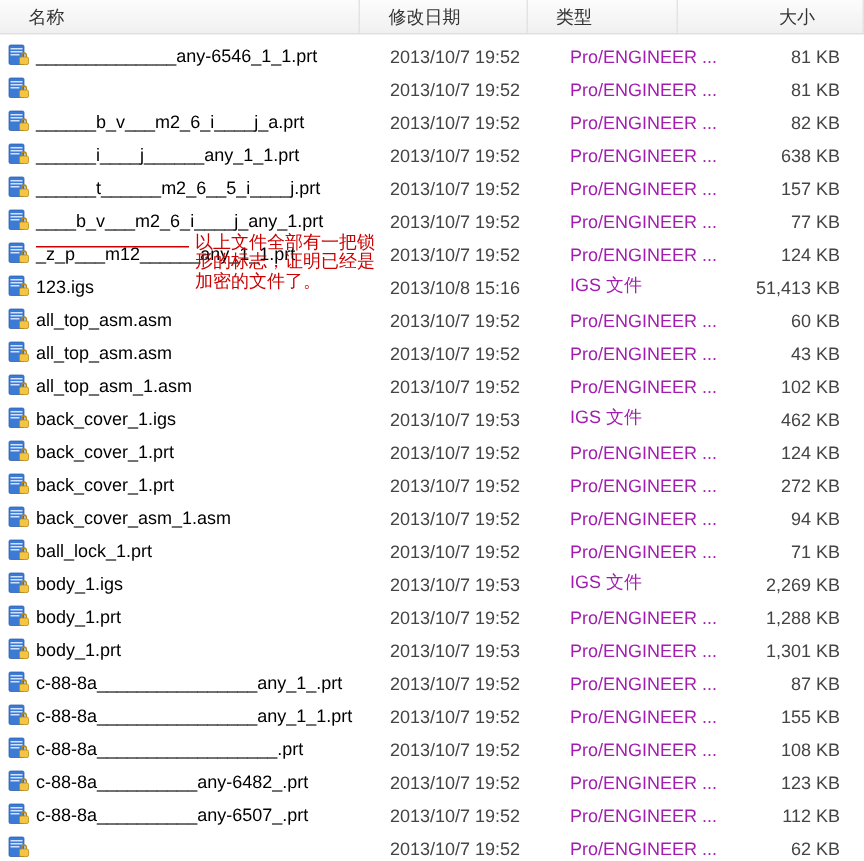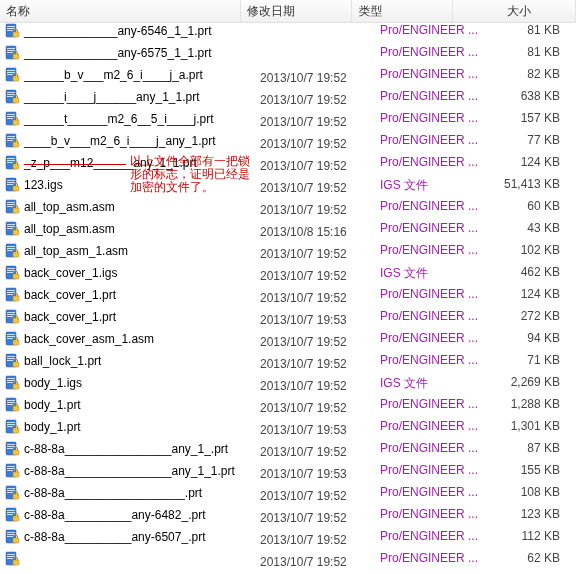--- a/index.html
+++ b/index.html
@@ -15,33 +15,33 @@
     background: linear-gradient(#fcfcfc, #f0f0f0);
     border-bottom: 1px solid #e0e0e0;
     height: 22px;
     align-items: center;
   }
   .col-name { width: 260px; }
   .col-date { width: 120px; }
   .col-type { width: 108px; }
   .col-size { width: 80px; text-align: right; padding-right: 8px; }
   .header .hcell {
-    padding-left: 6px;
+    padding-left: 19px;
     color: #333;
     border-right: 1px solid #e3e3e3;
     height: 100%;
     display: flex;
     align-items: center;
     box-sizing: border-box;
   }
   .header .col-size { justify-content: flex-start; margin-left: 48px; }
   .rows { }
   .row {
     display: flex;
-    align-items: flex-start;
+    align-items: flex-end;
     height: 22px;
     position: relative;
   }
   .cell {
     box-sizing: border-box;
     white-space: nowrap;
     overflow: hidden;
     text-overflow: ellipsis;
     color: #000;
   }
@@ -119,21 +119,20 @@
           <span class="icon">
             <svg viewBox="0 0 16 16">
               <rect x="2" y="1" width="10" height="13" rx="1" fill="#3b7bd6" stroke="#2a5ca8" stroke-width="0.5"></rect>
               <rect x="3" y="3" width="8" height="1" fill="#cfe2ff"></rect>
               <rect x="3" y="5" width="8" height="1" fill="#cfe2ff"></rect>
               <rect x="3" y="7" width="6" height="1" fill="#cfe2ff"></rect>
               <rect x="9" y="9" width="6" height="5" rx="1" fill="#f4c542" stroke="#b8860b" stroke-width="0.5"></rect>
               <path d="M10.5 9 v-1.2 a1.5 1.5 0 0 1 3 0 V9" fill="none" stroke="#b8860b" stroke-width="1"></path>
             </svg>
           </span>
-          <span>______________any-6575_1_1.prt</span>
         </div>
         <div class="cell col-date">2013/10/7 19:52</div>
         <div class="cell col-type">Pro/ENGINEER ...</div>
         <div class="cell col-size">81 KB</div>
       </div>
       <div class="row">
         <div class="cell col-name">
           <span class="icon">
             <svg viewBox="0 0 16 16">
               <rect x="2" y="1" width="10" height="13" rx="1" fill="#3b7bd6" stroke="#2a5ca8" stroke-width="0.5"></rect>

